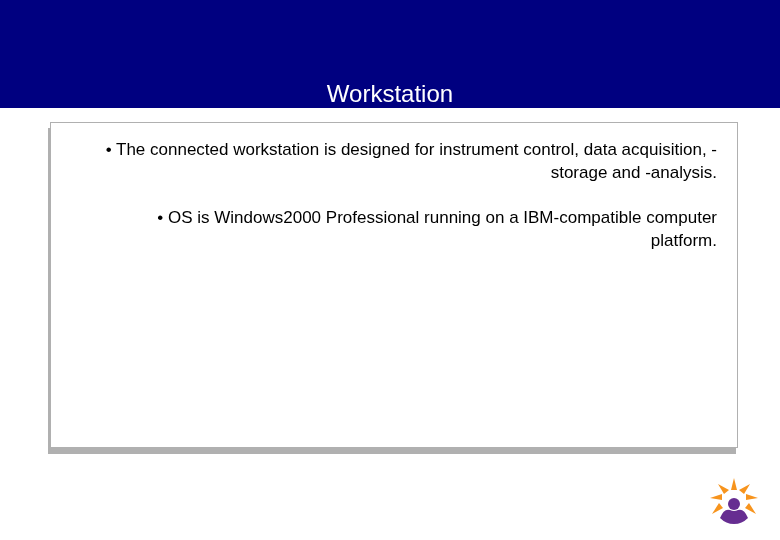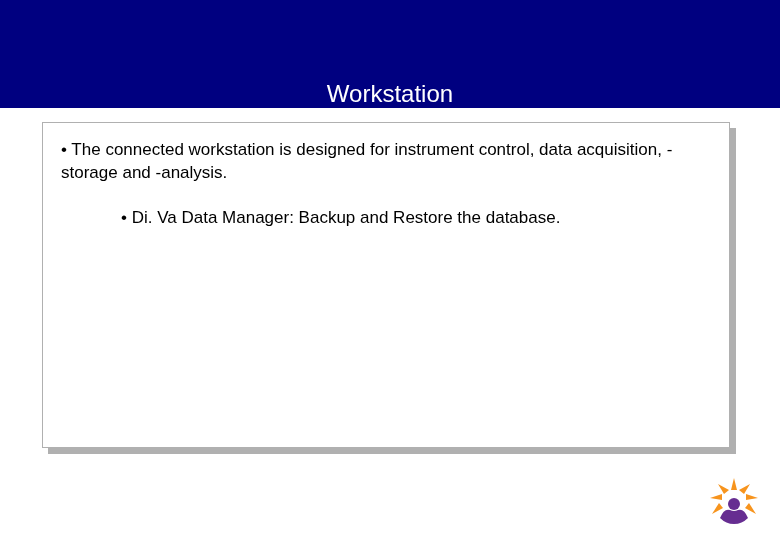--- a/index.html
+++ b/index.html
@@ -26,30 +26,31 @@
   .content-shadow {
     position: absolute;
     left: 48px;
     top: 128px;
     width: 688px;
     height: 326px;
     background: #b0b0b0;
   }
   .content-box {
     position: absolute;
-    left: 42px;
+    left: 50px;
     top: 122px;
     width: 688px;
     height: 326px;
     background: #ffffff;
     border: 1px solid #b0b0b0;
     padding: 16px 20px 16px 12px;
     font-size: 17px;
     color: #000000;
     line-height: 1.35;
+    text-align: right;
   }
   .b1 {
     margin-left: 6px;
     margin-bottom: 22px;
   }
   .b2 {
     margin-left: 36px;
     margin-bottom: 22px;
   }
   .b3-head {
@@ -70,21 +71,21 @@
 <body>
 
 <div class="title-band">
   <div class="title-text">Workstation</div>
 </div>
 
 <div class="content-shadow"></div>
 
 <div class="content-box">
   <p class="b1">• The connected workstation is designed for instrument control, data acquisition, -storage and -analysis.</p>
-  <p class="b3-sub">• Di. Va Data Manager: Backup and Restore the database.</p>
+  <p class="b2">• OS is Windows2000 Professional running on a IBM-compatible computer platform.</p>
 </div>
 
 <div class="logo">
   <svg viewBox="0 0 56 56" width="56" height="56">
 
     <g fill="#F7941D">
       <polygon points="28,4 31,16 25,16"></polygon>
       <polygon points="44,10 38,20 33,16"></polygon>
       <polygon points="52,24 40,26 40,20"></polygon>
       <polygon points="50,40 39,34 43,29"></polygon>

